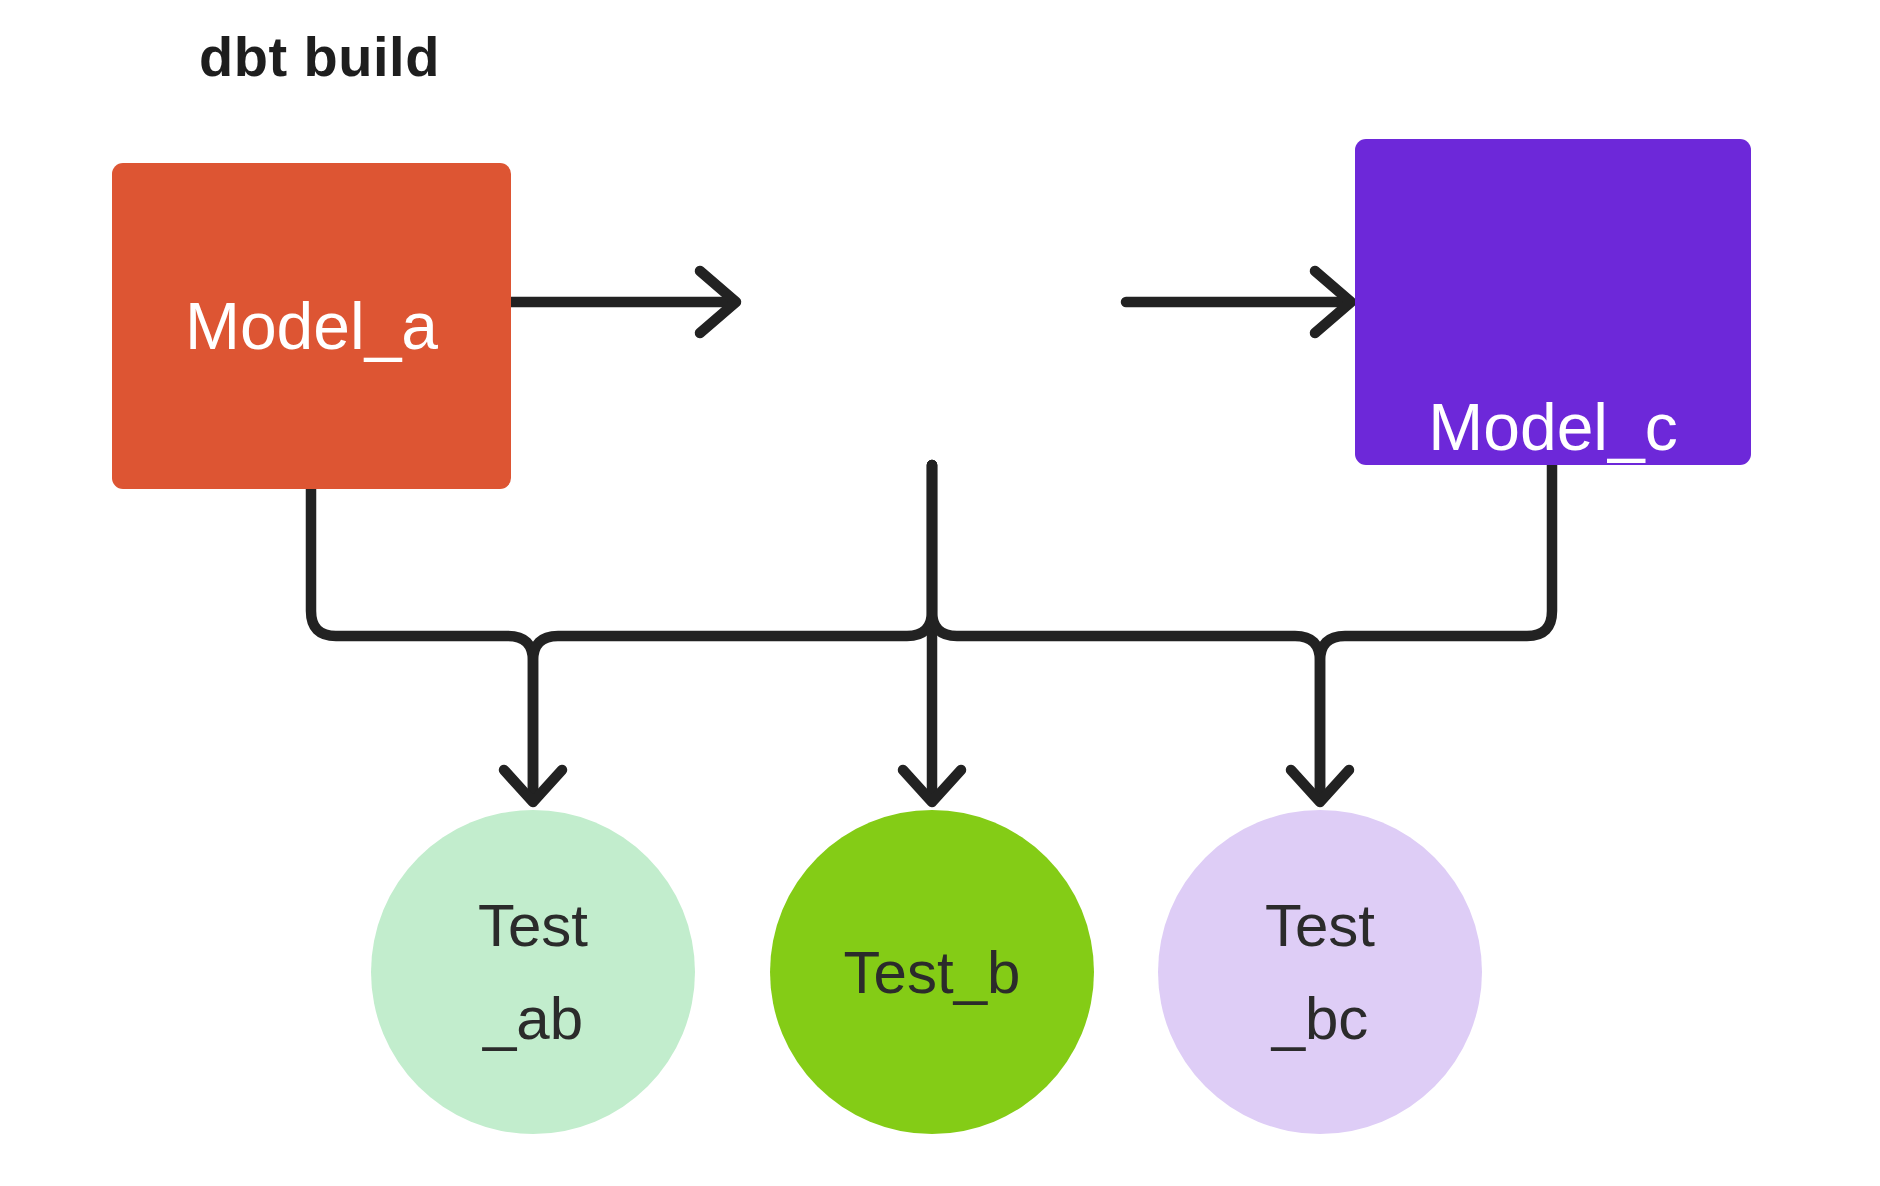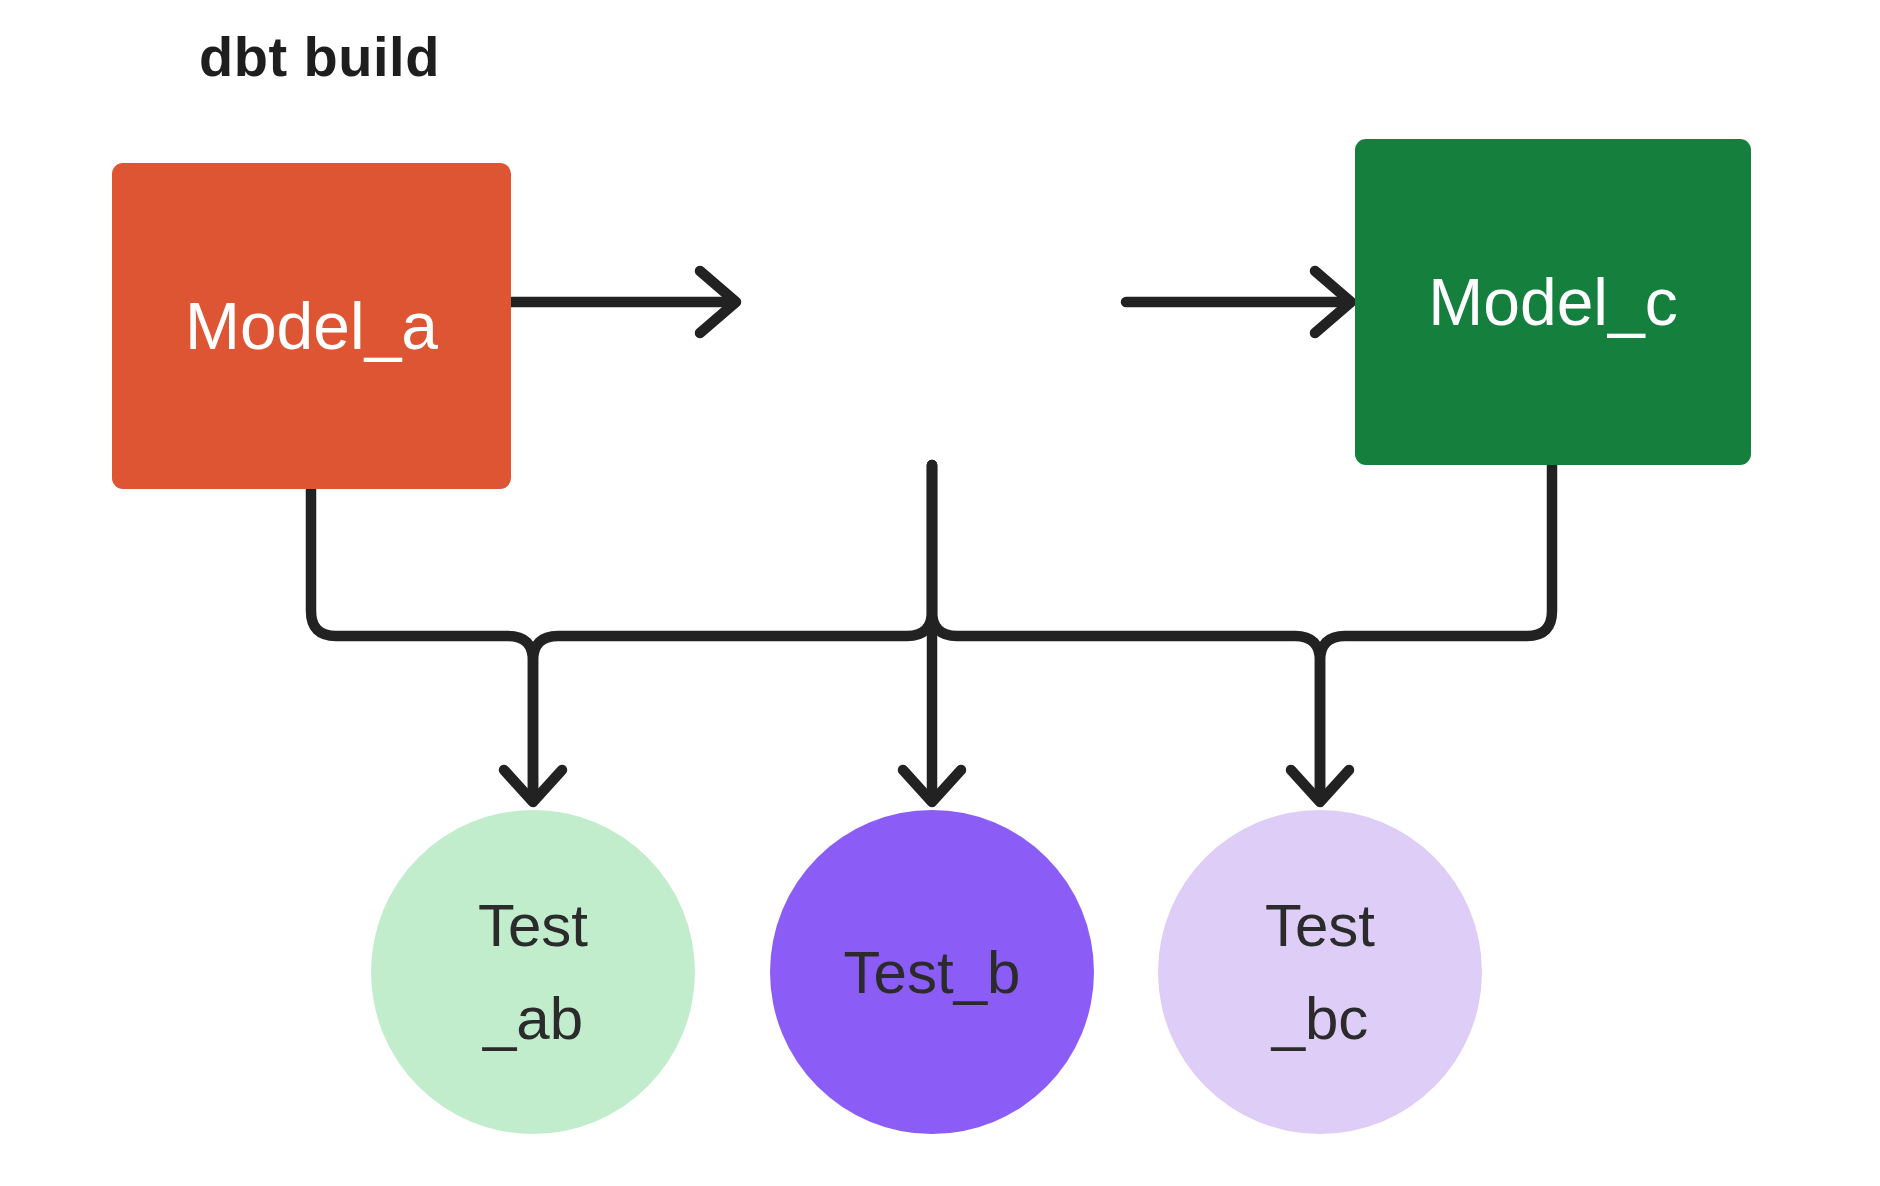--- a/index.html
+++ b/index.html
@@ -99,30 +99,30 @@
       <path d="M 903 770 L 932 802 L 961 770"></path>
       <path d="M 1291 770 L 1320 802 L 1349 770"></path>
     </g>
   </svg>
 
   <div class="box box-a" style="background-color: rgb(221, 85, 51);">
     <span>Model_a</span>
   </div>
 
 
-  <div class="box box-c" style="background-color: #15803d;">
+  <div class="box box-c" style="background-color: #6d28d9; align-items: flex-end;">
     <span>Model_c</span>
   </div>
 
   <div class="circle circle-ab" style="background-color: rgb(194, 237, 205);">
     <span>Test</span>
     <span>_ab</span>
   </div>
 
-  <div class="circle circle-b" style="background-color: #8b5cf6;">
+  <div class="circle circle-b" style="background-color: #84cc16;">
     <span>Test_b</span>
     <span></span>
   </div>
 
   <div class="circle circle-bc" style="background-color: rgb(222, 205, 246);">
     <span>Test</span>
     <span>_bc</span>
   </div>
 
 </div>

